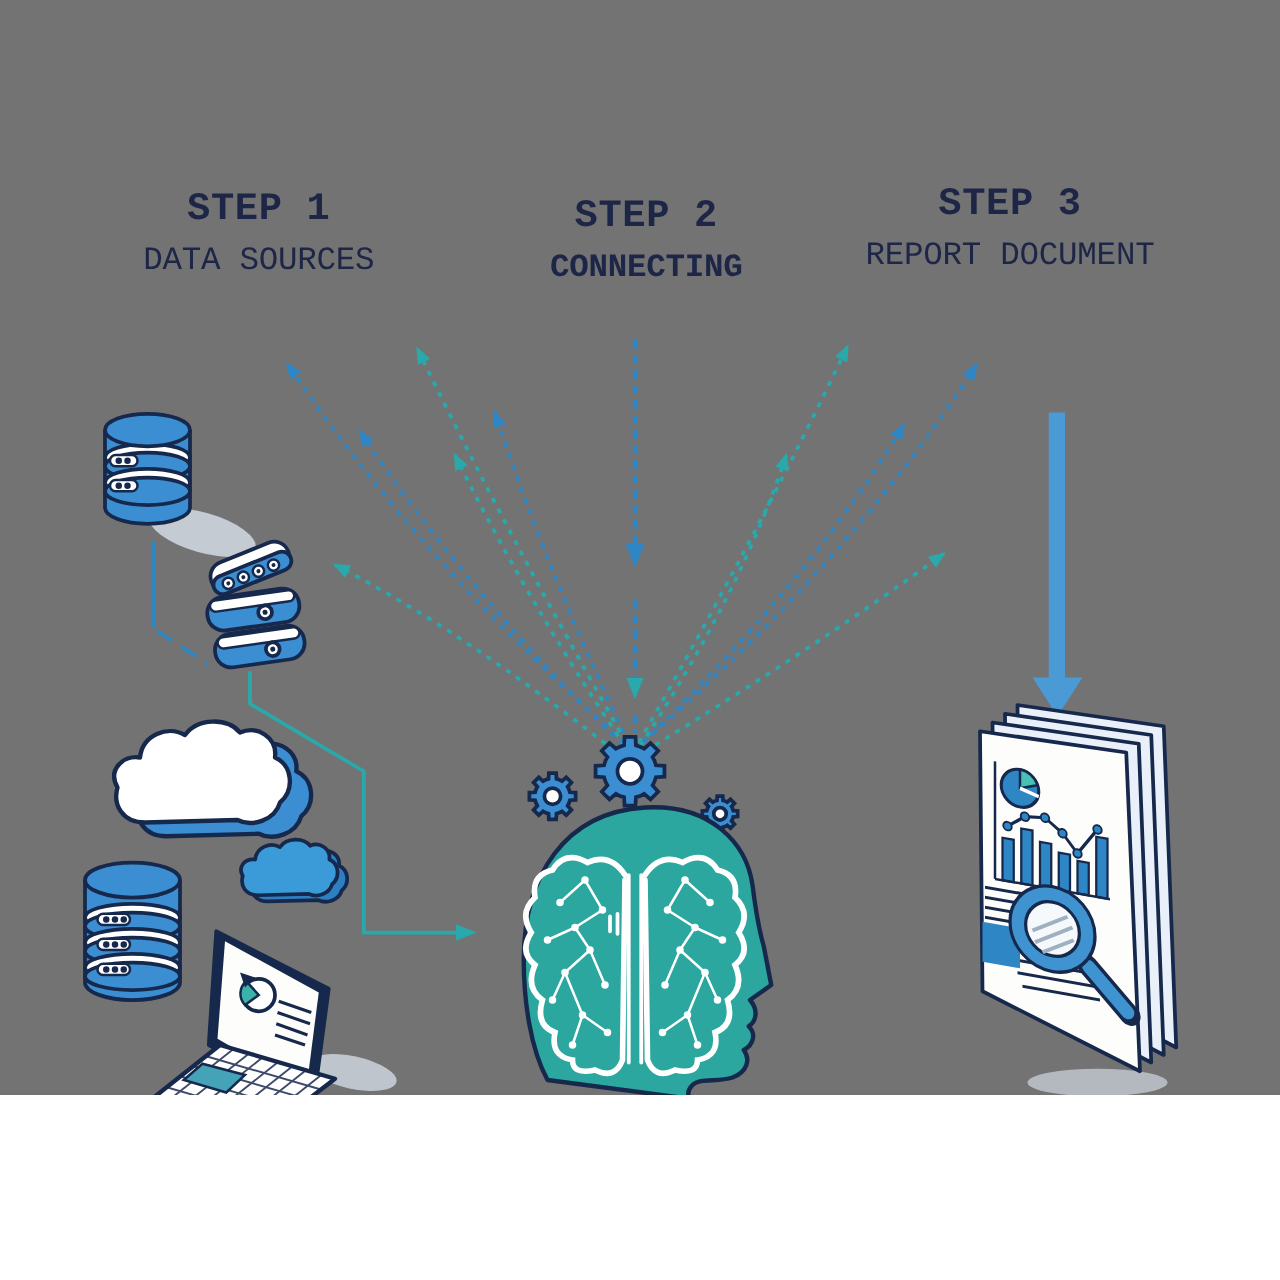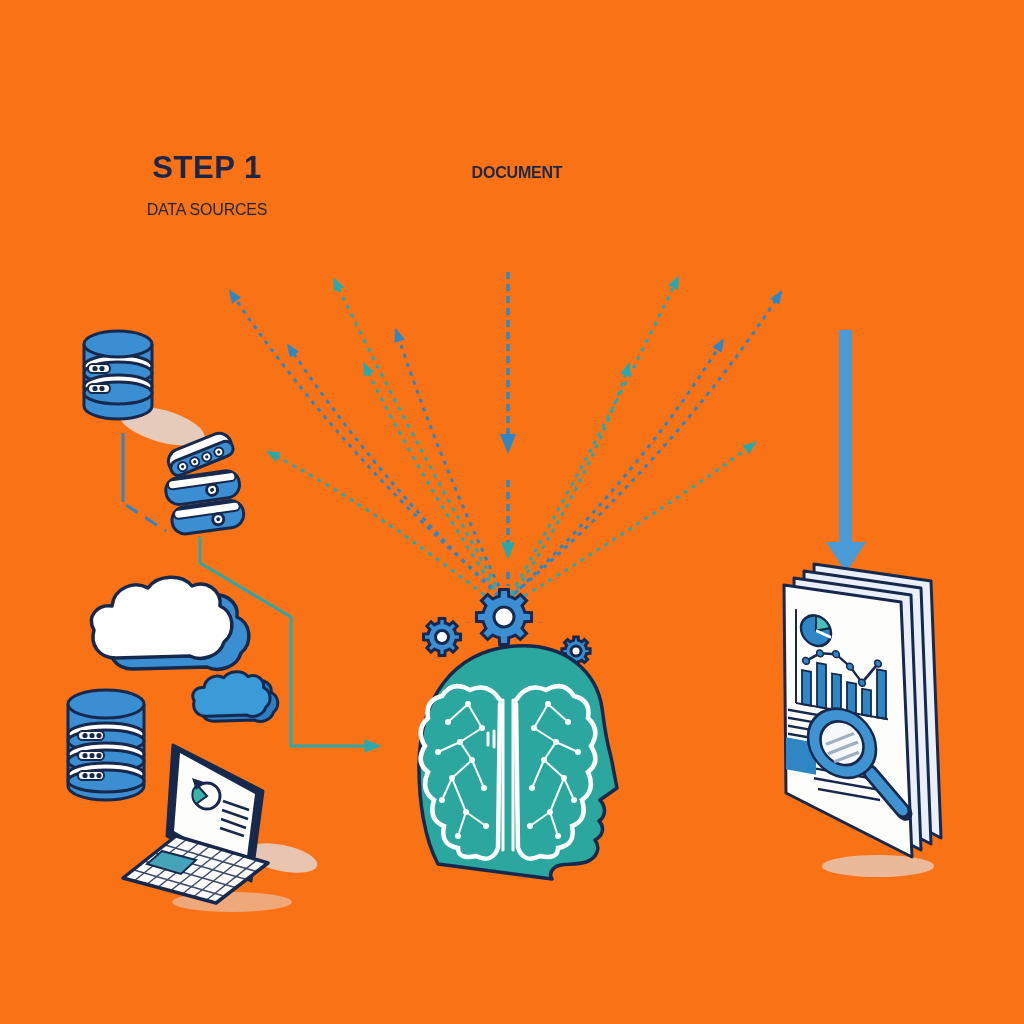--- a/index.html
+++ b/index.html
@@ -1,39 +1,42 @@
 <!DOCTYPE html>
 <html><head>
 <meta charset="utf-8">
 <style>
   html,body{margin:0;padding:0;background:#ffffff;}
-  .canvas{position:relative;width:1024px;height:1024px;background:#f97316;overflow:hidden;
-          font-family:Liberation Sans, sans-serif;color:#1e2647;}
+  .canvas{position:relative;width:1024px;height:876px;background:#737373;overflow:hidden;
+          font-family:Liberation Mono, monospace;color:#1e2647;}
   .step{position:absolute;text-align:center;letter-spacing:-0.2px;}
   .step .title{font-size:31px;font-weight:700;letter-spacing:0.5px;margin-bottom:7px;}
-  .step .sub{font-size:16px;font-weight:500;line-height:33px;}
+  .step .sub{font-size:26px;font-weight:500;line-height:33px;}
   .step.s2 .sub{font-weight:700;}
   #step1{left:57px;top:150px;width:300px;}
   #step2{left:367px;top:156px;width:300px;}
   #step3{left:648px;top:146px;width:320px;}
   svg{position:absolute;left:0;top:0;}
 </style>
 </head>
 <body>
 
 <div class="canvas">
 
   <div class="step s1" id="step1">
     <div class="title">STEP 1</div>
     <div class="sub">DATA SOURCES</div>
   </div>
   <div class="step s2" id="step2">
-    <div class="sub">DOCUMENT</div>
+    <div class="title">STEP 2</div>
+    <div class="sub">CONNECTING</div>
   </div>
   <div class="step s3" id="step3">
+    <div class="title">STEP 3</div>
+    <div class="sub">REPORT DOCUMENT</div>
   </div>
 
   <svg width="1024" height="1024" viewBox="0 0 1024 1024">
     <defs>
       <marker id="mb" viewBox="0 0 10 8" refX="8.5" refY="4" markerWidth="14" markerHeight="11" orient="auto" markerUnits="userSpaceOnUse">
         <path d="M0,0 L10,4 L0,8 Z" fill="#2e86c5"></path>
       </marker>
       <marker id="mt" viewBox="0 0 10 8" refX="8.5" refY="4" markerWidth="14" markerHeight="11" orient="auto" markerUnits="userSpaceOnUse">
         <path d="M0,0 L10,4 L0,8 Z" fill="#29a9ab"></path>
       </marker>

